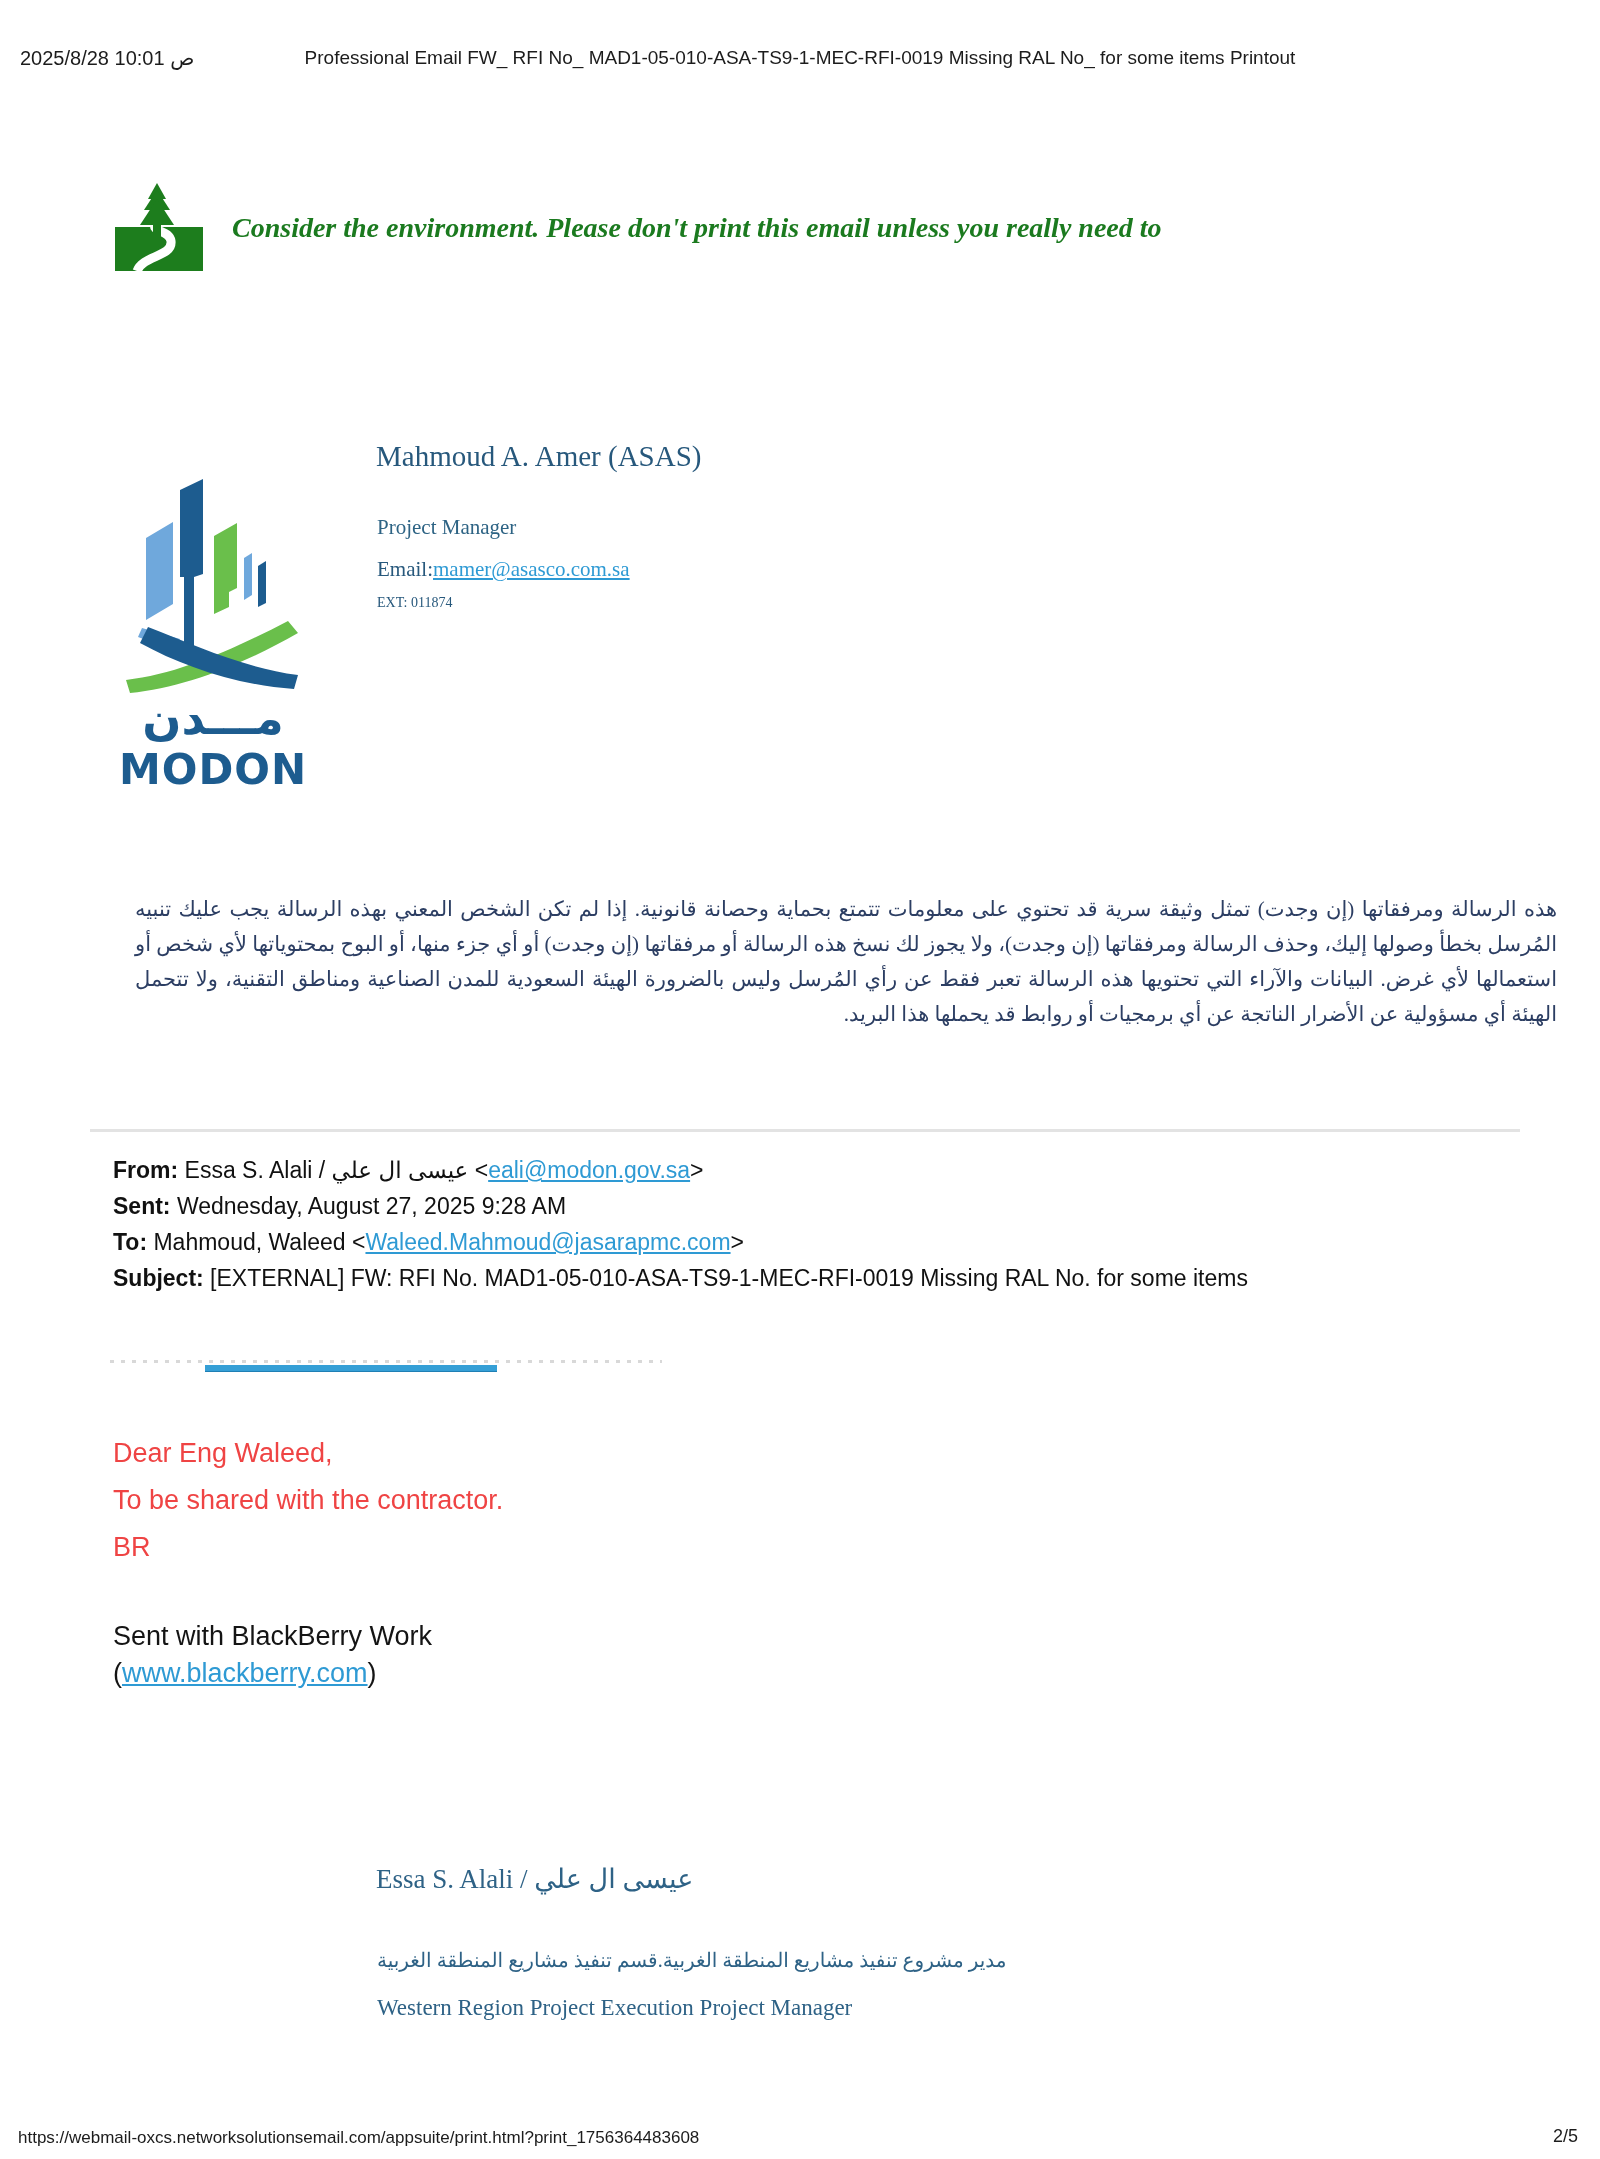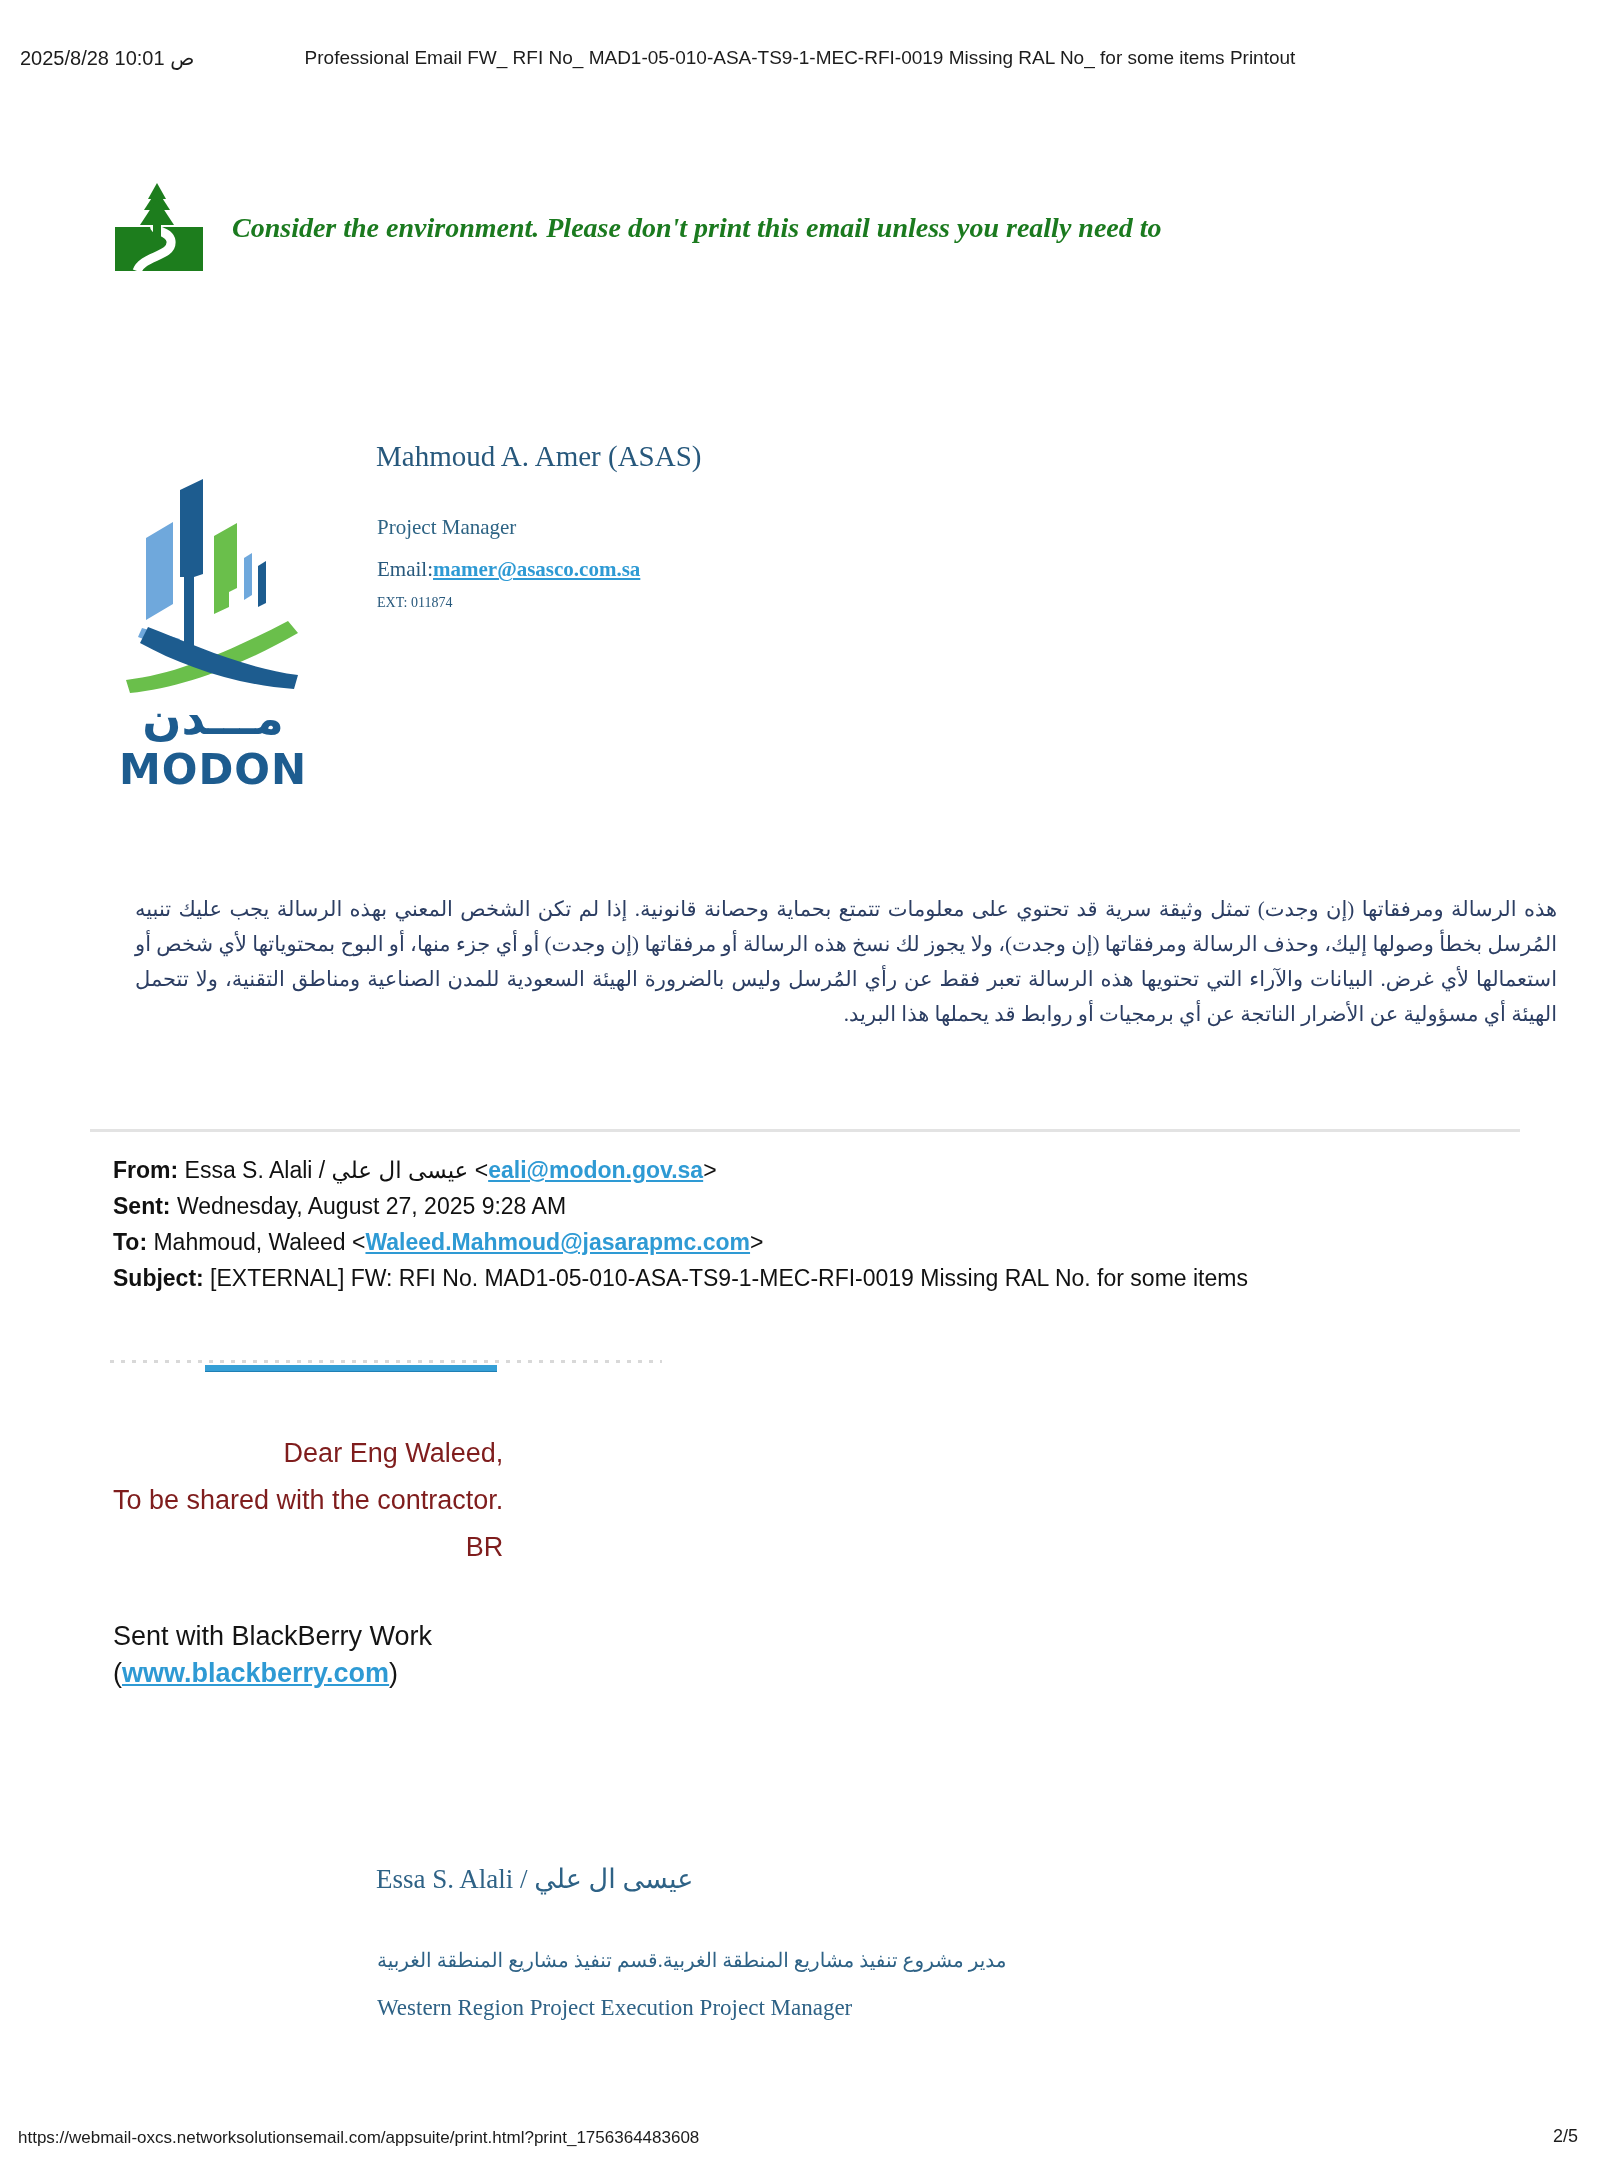--- a/index.html
+++ b/index.html
@@ -17,42 +17,42 @@
   .env-text{
     position:absolute;left:232px;top:212px;width:1100px;
     font-family:"Liberation Serif",serif;font-style:italic;font-weight:bold;
     font-size:28px;color:#1b7a1f;
   }
   
   .sig-name{position:absolute;left:376px;top:440px;font-family:"Liberation Serif",serif;font-size:29px;color:#27587c;}
   .sig-role{position:absolute;left:377px;top:515px;font-family:"Liberation Serif",serif;font-size:21px;color:#2d6384;}
   .sig-email{position:absolute;left:377px;top:557px;font-family:"Liberation Serif",serif;font-size:21px;color:#27587c;}
   .sig-ext{position:absolute;left:377px;top:595px;font-family:"Liberation Serif",serif;font-size:14px;color:#27587c;}
-  a.lnk{color:#2e9ad4;text-decoration:underline;cursor:pointer;font-weight:bold;}
+  a.lnk{color:#2e9ad4;text-decoration:underline;cursor:pointer;}
   
   .modon{position:absolute;left:118px;top:476px;width:190px;height:320px;}
   
   .disclaimer{
     position:absolute;left:95px;top:892px;width:1422px;
     direction:rtl;text-align:justify;
     font-family:"Liberation Serif",serif;font-size:21px;line-height:35px;color:#2c3e63;margin-left:40px;
   }
   
   .rule{position:absolute;left:90px;top:1129px;width:1430px;height:3px;background:#e3e3e3;}
   
   .mailhdr{position:absolute;left:113px;top:1152px;font-size:23px;line-height:36px;color:#111;}
   .mailhdr b{font-weight:bold;}
   
   .tinyline{
     position:absolute;left:110px;top:1360px;width:552px;height:3px;opacity:.55;
     background:repeating-linear-gradient(90deg,#b9b9b9 0 4px,transparent 4px 11px);
   }
   .tinybar{position:absolute;left:205px;top:1365px;width:292px;height:6px;background:#359fd6;border-bottom:1px solid #1f7fb4;}
   
-  .body-text{position:absolute;left:113px;top:1430px;font-size:27px;line-height:47px;color:#7f1d1d;text-align:right;}
+  .body-text{position:absolute;left:113px;top:1430px;font-size:27px;line-height:47px;color:#ef4444;}
   .bb-block{position:absolute;left:113px;top:1618px;font-size:27px;line-height:37px;color:#141414;}
   
   .fsig-name{position:absolute;left:376px;top:1863px;font-family:"Liberation Serif",serif;font-size:27px;color:#2e6286;}
   .fsig-ar{position:absolute;left:377px;top:1948px;font-family:"Liberation Serif",serif;font-size:20px;color:#2e6286;}
   .fsig-en{position:absolute;left:377px;top:1995px;font-family:"Liberation Serif",serif;font-size:23px;color:#2e6286;}
 </style>
 </head>
 <body>
 
 <div class="page">

